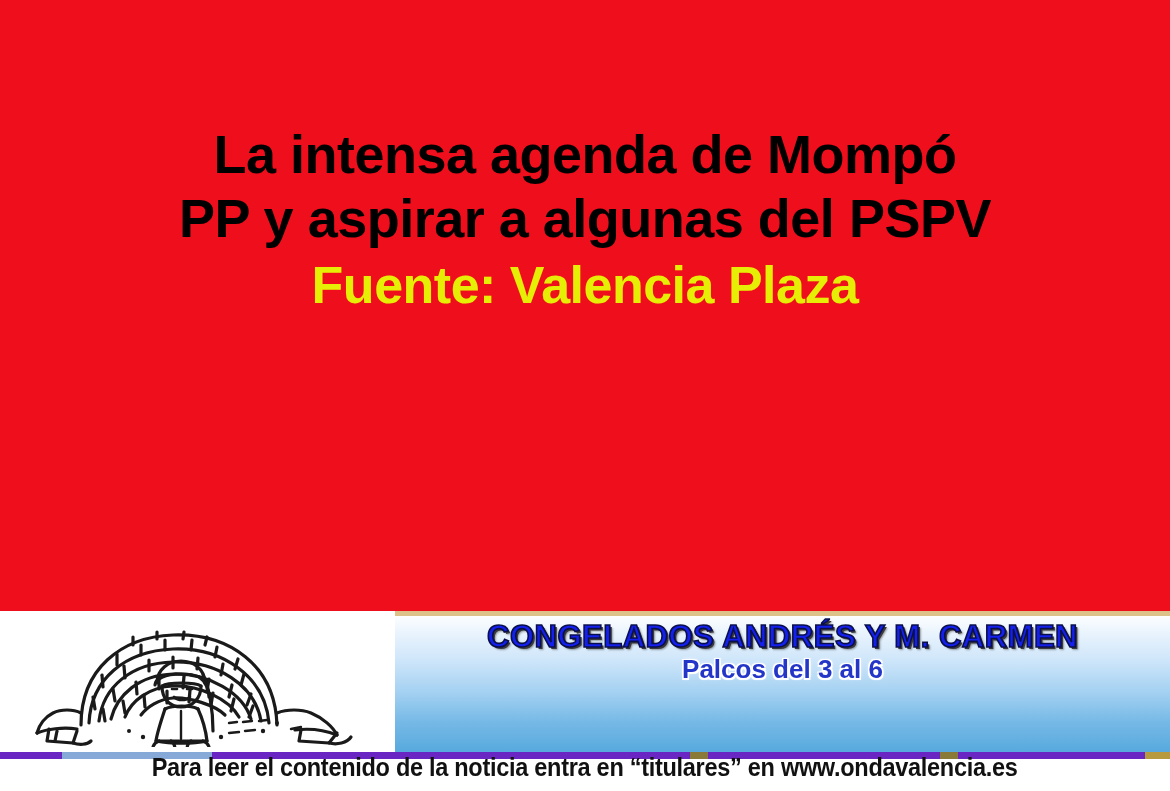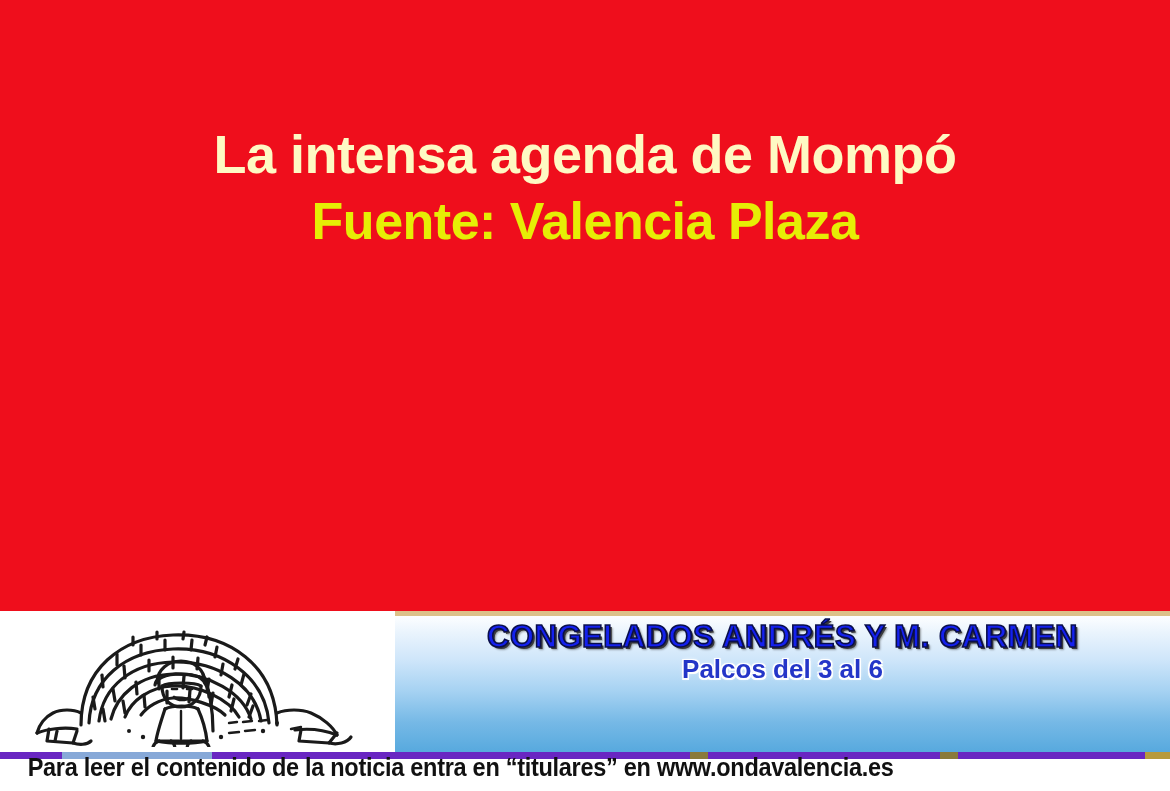--- a/index.html
+++ b/index.html
@@ -37,21 +37,21 @@
     width: 1170px;
     text-align: center;
   }
   .headline-line {
     display: block;
     font-family: "Liberation Sans", sans-serif;
     font-weight: bold;
     font-size: 54px;
     line-height: 64px;
     letter-spacing: -0.5px;
-    color: #fef9c3;
+    color: #000000;
     white-space: nowrap;
   }
   .source-line {
     display: block;
     margin-top: 4px;
     font-family: "Liberation Sans", sans-serif;
     font-weight: bold;
     font-size: 52px;
     line-height: 62px;
     letter-spacing: -0.5px;
@@ -193,21 +193,21 @@
   
   .footer {
     position: absolute;
     left: 0;
     top: 759px;
     width: 1170px;
     height: 16px;
     background: #ffffff;
     display: flex;
     align-items: center;
-    justify-content: flex-start;
+    justify-content: center;
     border-radius: 7px;
   }
   .footer-text {
     font-family: "Liberation Sans", sans-serif;
     font-weight: bold;
     font-size: 25px;
     line-height: 28px;
     letter-spacing: -0.3px;
     color: #111111;
     white-space: nowrap;
@@ -216,20 +216,21 @@
   }
 </style>
 </head>
 <body>
 
 <div class="slide">
 
   <div class="red-panel">
     <div class="headline-block">
       <span class="headline-line">La intensa agenda de Mompó</span>
+      <span class="headline-line">PP y aspirar a algunas del PSPV</span>
       <span class="source-line">Fuente: Valencia Plaza</span>
     </div>
   </div>
 
   <div class="bottom-strip">
 
     <div class="logo-panel">
       <svg width="330" height="130" viewBox="0 0 330 130">
         <g fill="none" stroke="#1a1a1a" stroke-width="3.2" stroke-linecap="round" stroke-linejoin="round">
 

